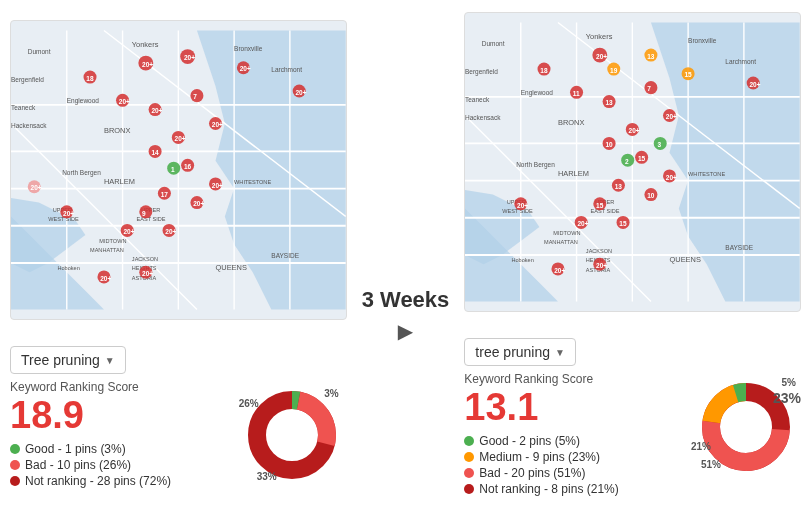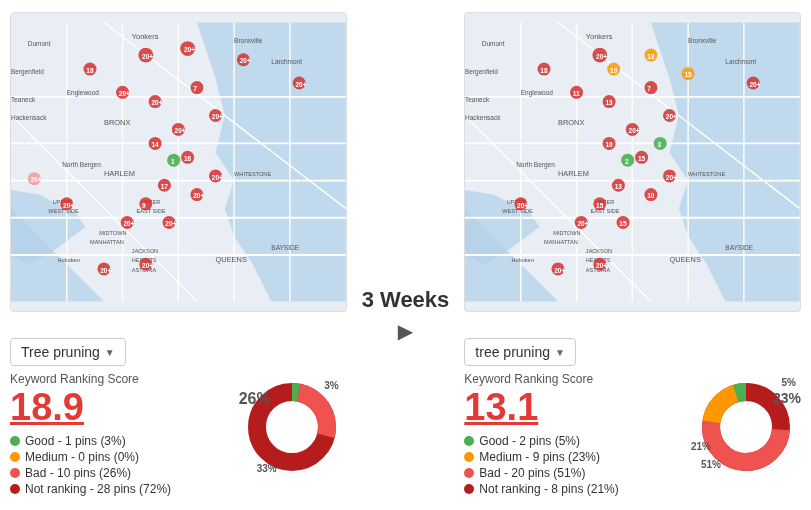--- a/index.html
+++ b/index.html
@@ -95,21 +95,20 @@
       font-size: 12px;
       color: #555;
       margin-bottom: 2px;
     }
     .ranking-score {
       font-size: 38px;
       font-weight: bold;
       color: #e53935;
       line-height: 1;
       margin-bottom: 8px;
-      text-decoration: underline;
     }
     .legend-item {
       display: flex;
       align-items: center;
       gap: 5px;
       font-size: 12px;
       color: #333;
       margin-bottom: 2px;
     }
     .dot {
@@ -246,24 +245,20 @@
 
     <div class="stats-section">
       <div class="stats-left">
         <div class="ranking-label">Keyword Ranking Score</div>
         <div class="ranking-score">18.9</div>
         <div class="legend-item">
           <div class="dot dot-good"></div>
           <span>Good - 1 pins (3%)</span>
         </div>
         <div class="legend-item">
-          <div class="dot dot-medium"></div>
-          <span>Medium - 0 pins (0%)</span>
-        </div>
-        <div class="legend-item">
           <div class="dot dot-bad"></div>
           <span>Bad - 10 pins (26%)</span>
         </div>
         <div class="legend-item">
           <div class="dot dot-notranking"></div>
           <span>Not ranking - 28 pins (72%)</span>
         </div>
       </div>
 
       <div class="donut-container">
@@ -272,21 +267,21 @@
           <circle cx="55" cy="55" r="35" fill="none" stroke="#b71c1c" stroke-width="18"></circle>
 
           <circle cx="55" cy="55" r="35" fill="none" stroke="#ef5350" stroke-width="18" stroke-dasharray="57.2 219.9" stroke-dashoffset="-6.6" transform="rotate(-90 55 55)"></circle>
 
           <circle cx="55" cy="55" r="35" fill="none" stroke="#4caf50" stroke-width="18" stroke-dasharray="6.6 219.9" stroke-dashoffset="0" transform="rotate(-90 55 55)"></circle>
 
           <circle cx="55" cy="55" r="24" fill="#fff"></circle>
         </svg>
         
         <div style="position:absolute;top:8px;right:8px;font-size:10px;font-weight:bold;color:#555;">3%</div>
-        <div style="position:absolute;top:18px;left:2px;font-size:16px;font-weight:bold;color:#555;">26%</div>
+        <div style="position:absolute;top:18px;left:2px;font-size:10px;font-weight:bold;color:#555;">26%</div>
         <div style="position:absolute;bottom:8px;left:20px;font-size:10px;font-weight:bold;color:#555;">33%</div>
       </div>
     </div>
   </div>
 
   <div class="divider">
     <span class="weeks-label">3 Weeks</span>
     <span class="arrow-right">▶</span>
   </div>
 

